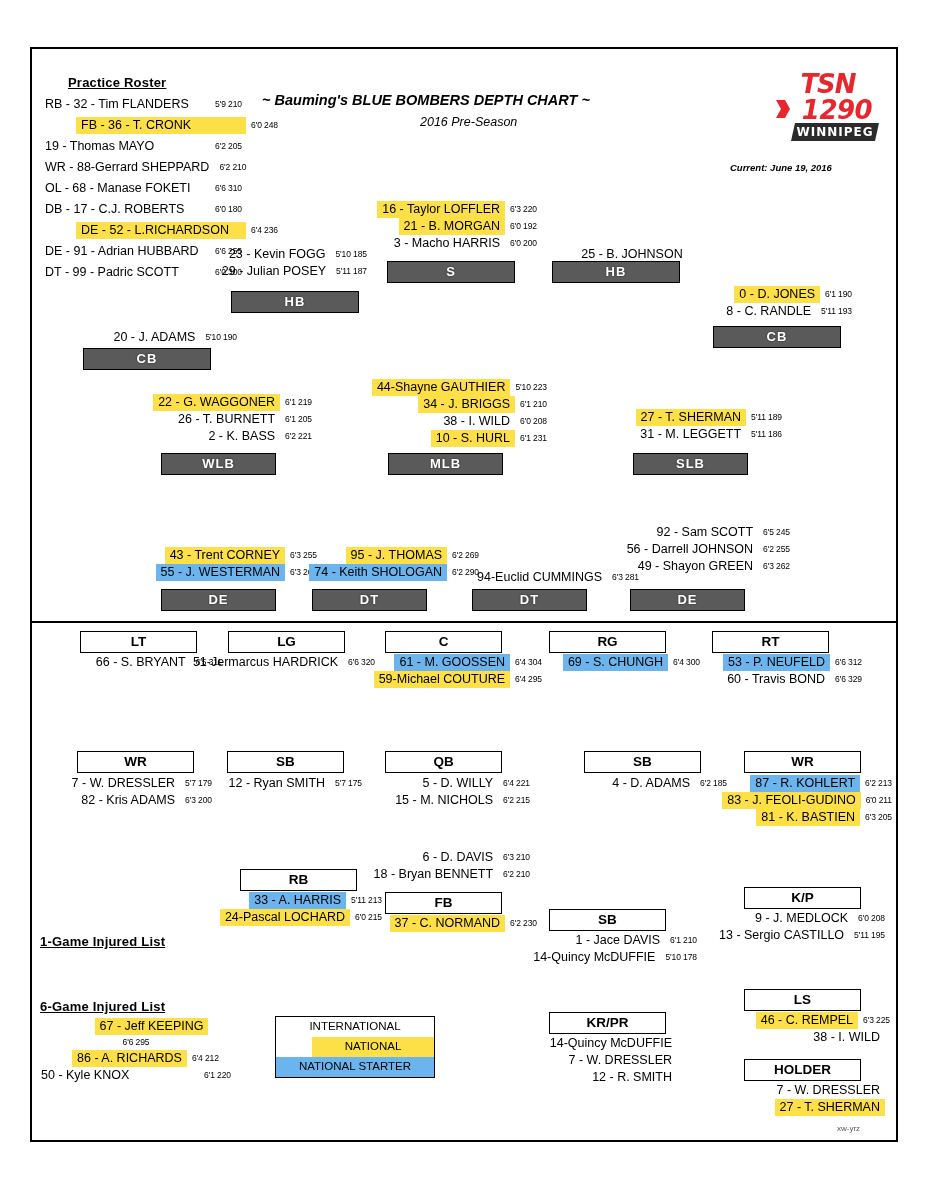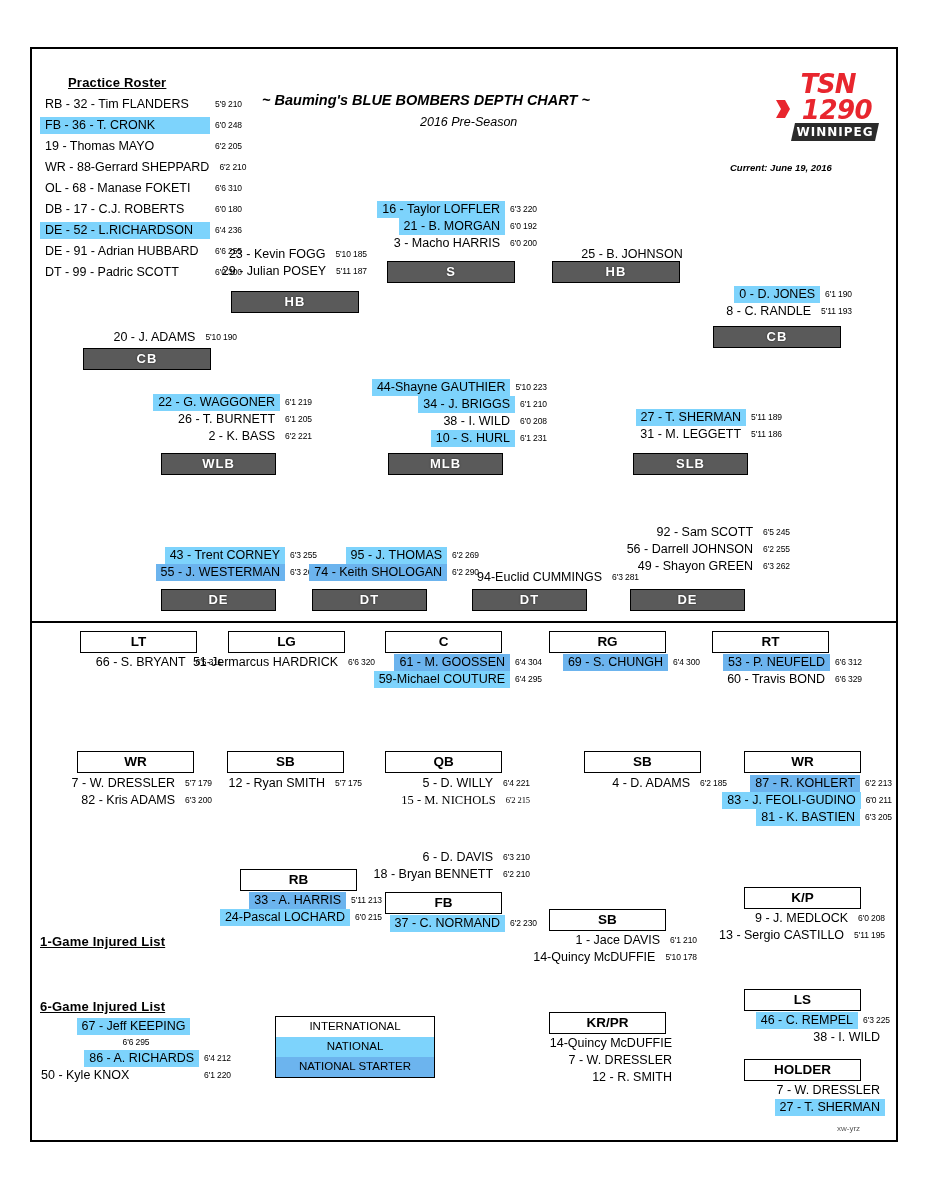--- a/index.html
+++ b/index.html
@@ -17,21 +17,21 @@
   }
   .divider { position:absolute; left:0; width:100%; height:2px; background:#000; }
 
   
   .abs { position:absolute; }
   .name {
     font-size:12.5px; line-height:15px; white-space:nowrap;
     text-align:center; padding:1px 5px;
   }
   .name.i { background:transparent; }            
-  .name.n { background:#7dd3fc; }                
+  .name.n { background:#fde047;margin-left:36px; }                
   .name.ns { background:#6cb4ee; }               
   .meas { font-size:8.5px; line-height:15px; white-space:nowrap; letter-spacing:-0.1px; }
 
   .posbox-dark {
     background:#5a5a5a; border:1.5px solid #000;
     color:#fff; font-weight:bold; font-size:13px;
     text-align:center; letter-spacing:1px;
     padding:2px 0 3px;
     text-shadow:0 0 2px rgba(0,0,0,.6);
   }
@@ -350,21 +350,21 @@
         <div class="meas ms">5'7 175</div>
       </div>
     </div>
 
   <div class="abs posbox-light" style="left:353px; top:702px; width:117px;">QB</div>
   <div class="grp" id="g-qb" style="left:338px; top:726px; width:160px;">
       <div class="row" style="justify-content: flex-end;">
         <div class="name nm i">5 - D. WILLY</div>
         <div class="meas ms">6'4 221</div>
       </div>
-      <div class="row" style="justify-content: flex-end; font-family: Liberation Serif, serif;">
+      <div class="row" style="justify-content: flex-end;">
         <div class="name nm i">15 - M. NICHOLS</div>
         <div class="meas ms">6'2 215</div>
       </div>
       <div class="row" style="justify-content: flex-end; margin-top: 40px;">
         <div class="name nm i">6 - D. DAVIS</div>
         <div class="meas ms">6'3 210</div>
       </div>
       <div class="row" style="justify-content: flex-end;">
         <div class="name nm i">18 - Bryan BENNETT</div>
         <div class="meas ms">6'2 210</div>
@@ -441,21 +441,21 @@
 
   <div class="abs section-title" style="left:8px; top:885px;">1-Game Injured List</div>
   <div class="grp" id="g-ij1" style="left:8px; top:903px; width:190px;"></div>
 
   <div class="abs section-title" style="left:8px; top:950px;">6-Game Injured List</div>
   <div class="grp" id="g-ij6" style="left:4px; top:969px; width:195px;">
       <div class="row" style="justify-content: flex-end; flex-direction: column;">
         <div class="name nm n">67 - Jeff KEEPING</div>
         <div class="meas ms">6'6 295</div>
       </div>
-      <div class="row" style="justify-content: flex-end;">
+      <div class="row" style="">
         <div class="name nm n">86 - A. RICHARDS</div>
         <div class="meas ms">6'4 212</div>
       </div>
       <div class="row" style="justify-content: space-between;">
         <div class="name nm i">50 - Kyle KNOX</div>
         <div class="meas ms">6'1 220</div>
       </div>
     </div>
 
   <div class="legend" id="legend" style="left:243px; top:967px; width:160px;">

